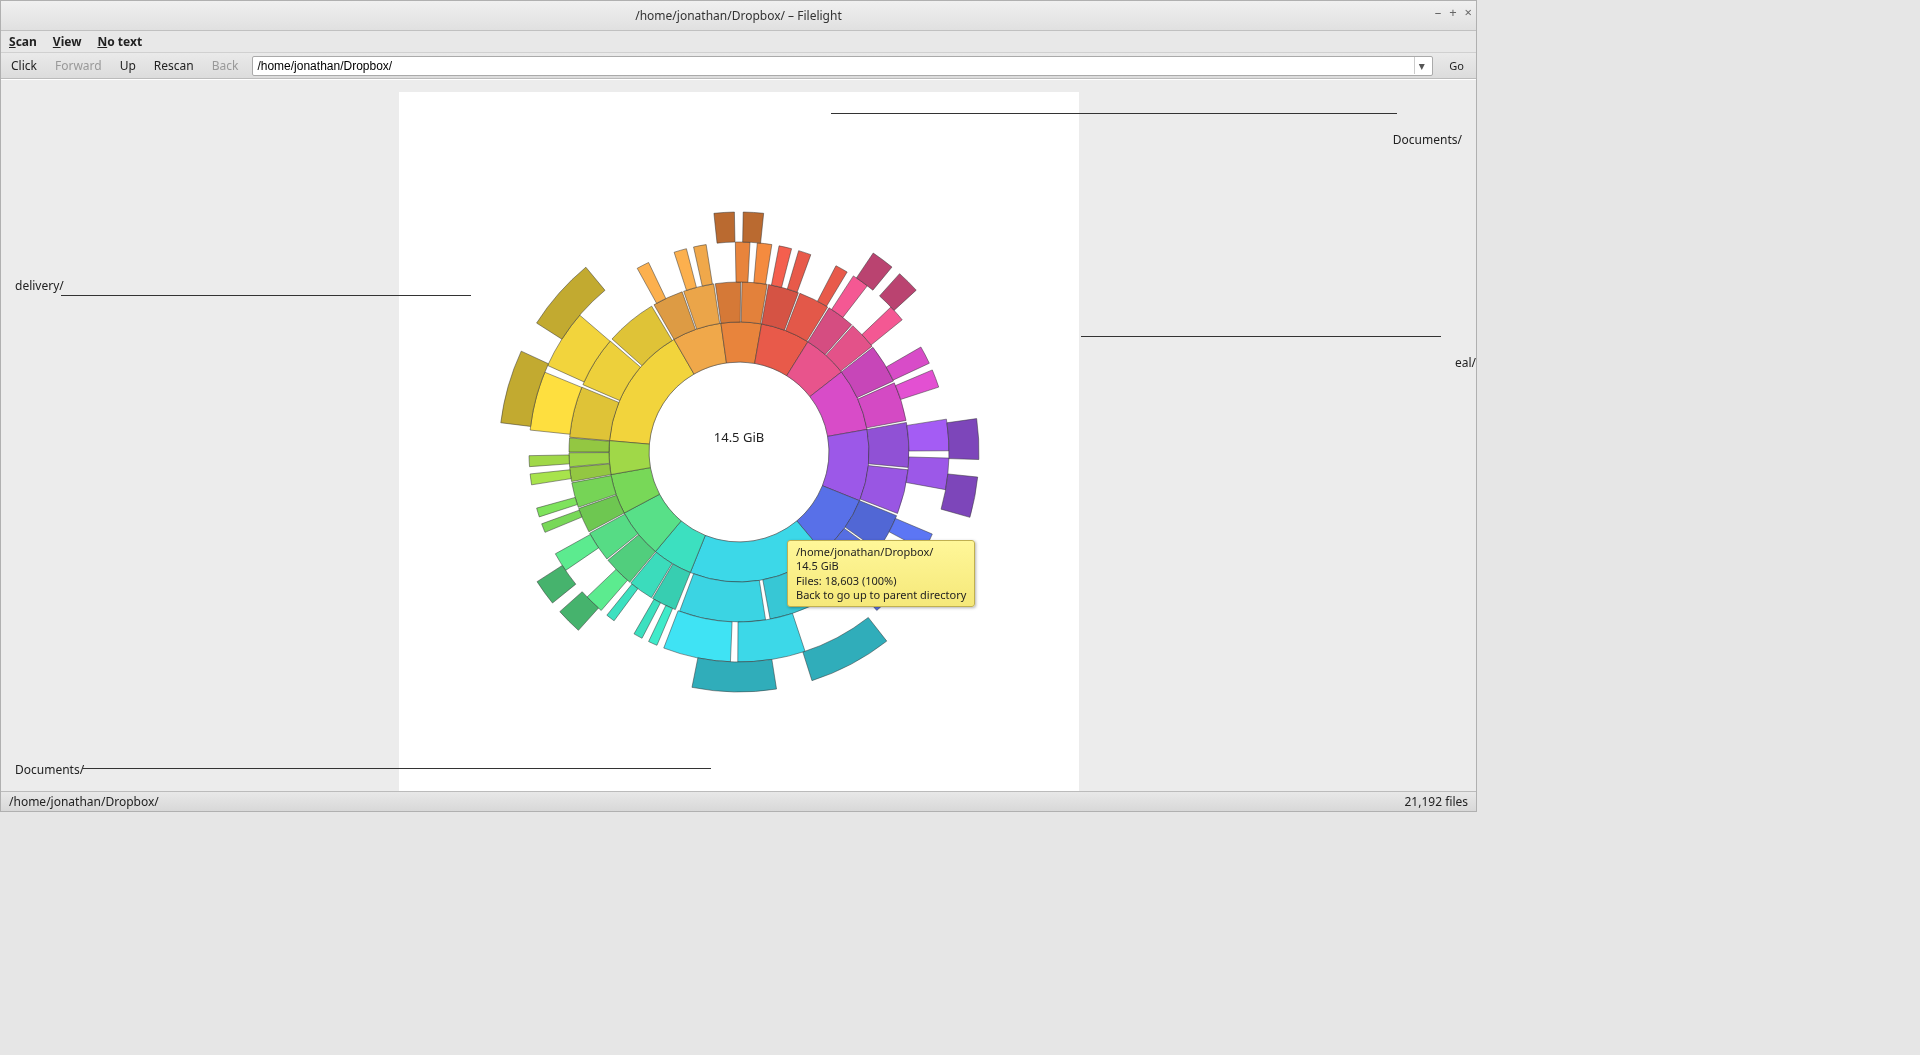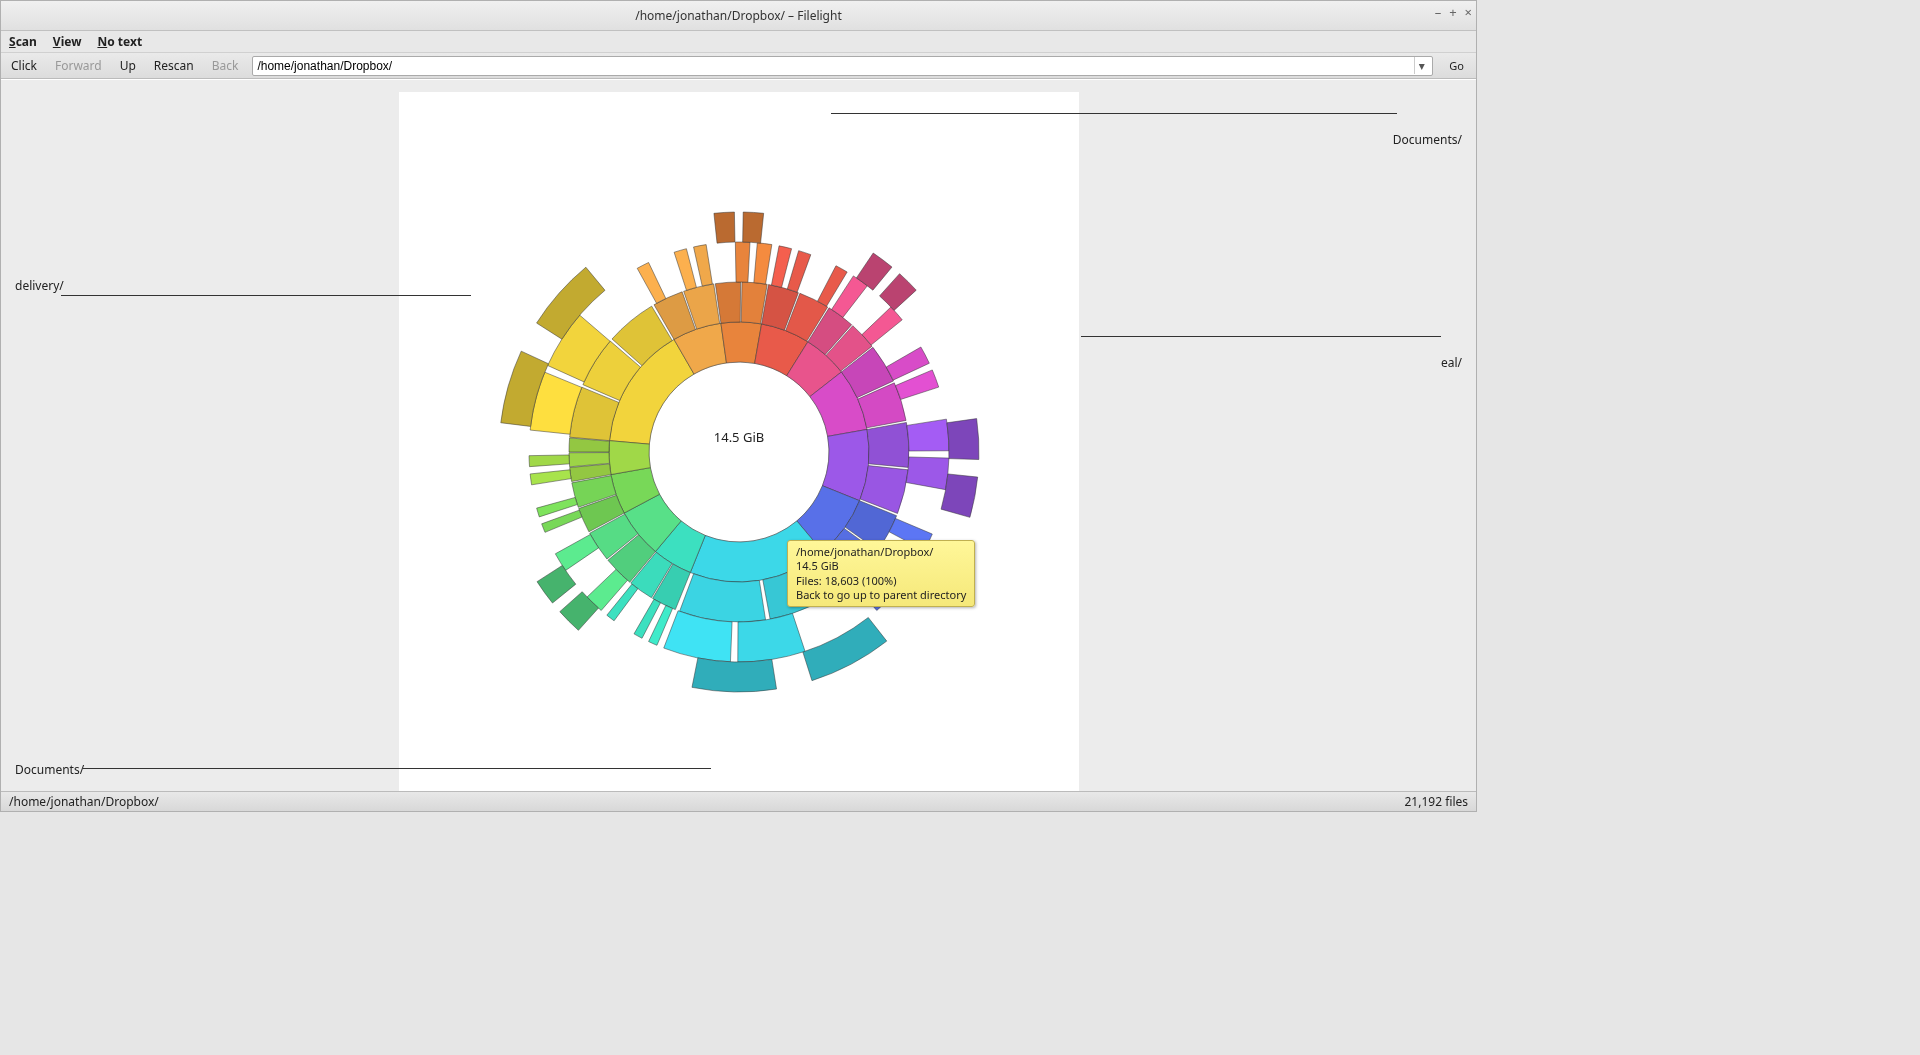--- a/index.html
+++ b/index.html
@@ -161,21 +161,21 @@
 
     <div class="callout left" style="left:14px; top:197px;">delivery/</div>
     <div class="callout-line" style="left:60px; top:215px; width:410px;"></div>
 
     <div class="callout left" style="left:14px; top:681px;">Documents/</div>
     <div class="callout-line" style="left:82px; top:688px; width:628px;"></div>
 
     <div class="callout right" style="right:14px; top:26px;">Documents/</div>
     <div class="callout-line" style="left:830px; top:33px; width:566px;"></div>
 
-    <div class="callout right" style="right:14px; top:249px;">eal/</div>
+    <div class="callout right" style="right:0; top:249px;">eal/</div>
     <div class="callout-line" style="left:1080px; top:256px; width:360px;"></div>
 
     <div class="tooltip" style="left:786px; top:460px;">
       <div>/home/jonathan/Dropbox/</div>
       <div>14.5 GiB</div>
       <div>Files: 18,603 (100%)</div>
       <div>Back to go up to parent directory</div>
     </div>
   </div>
 

